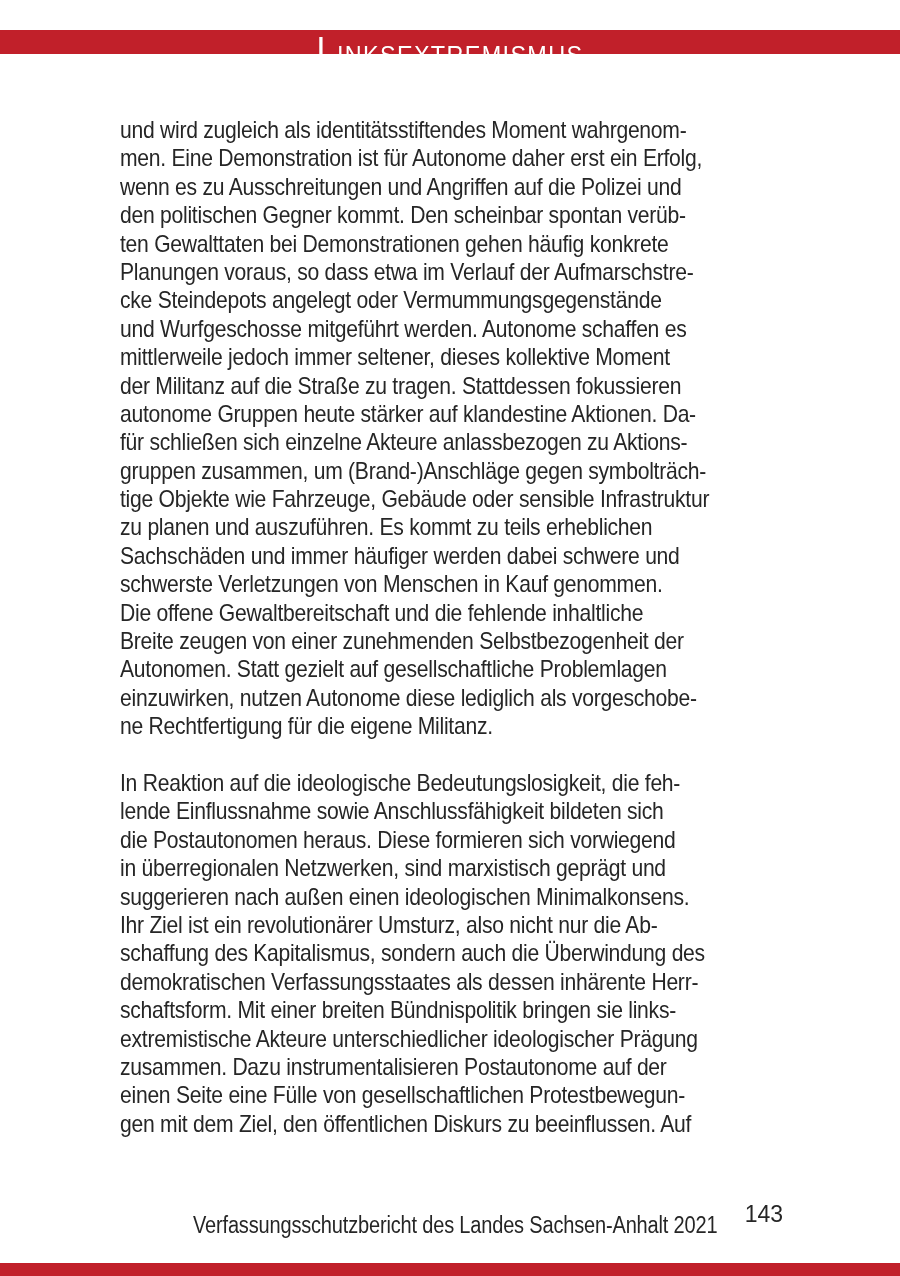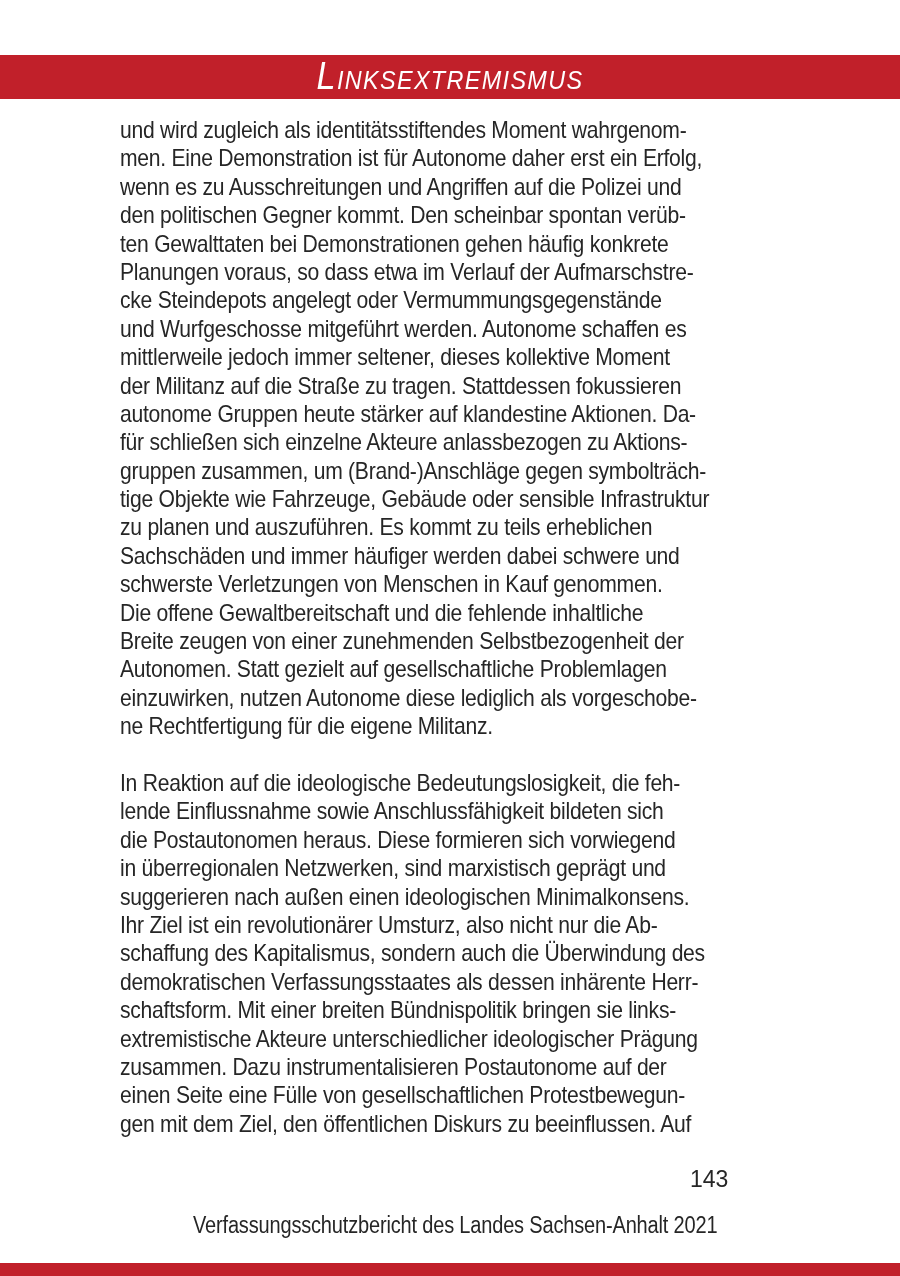--- a/index.html
+++ b/index.html
@@ -10,26 +10,25 @@
   .page {
     position: relative;
     width: 900px;
     height: 1276px;
     background: var(--background, #ffffff);
     font-family: "Liberation Sans", sans-serif;
     overflow: hidden;
   }
   .header-bar {
     position: absolute;
-    top: 55px;
+    top: 30px;
     left: 0;
     width: 900px;
-    height: 44px;
+    height: 24px;
     background: var(--accent-red, #C1202A);
-    font-style: italic;
   }
   .header-title {
     color: #ffffff;
     text-align: center;
     text-transform: uppercase;
     font-size: 26px;
     line-height: 42px;
     letter-spacing: 1.5px;
     transform: scaleX(0.9);
     transform-origin: 50% 0;
@@ -64,22 +63,23 @@
     font-size: 23px;
     line-height: 28px;
     letter-spacing: -0.2px;
     white-space: nowrap;
     transform: scaleX(0.87);
     transform-origin: 0 0;
   }
   .footer-page {
     position: absolute;
     left: 690px;
-    top: 1165px;
+    top: 1200px;
     width: 93px;
+    text-align: right;
     color: var(--text, #262626);
     font-size: 23px;
     line-height: 28px;
   }
   .bottom-bar {
     position: absolute;
     left: 0;
     bottom: 0;
     width: 900px;
     height: 13px;

